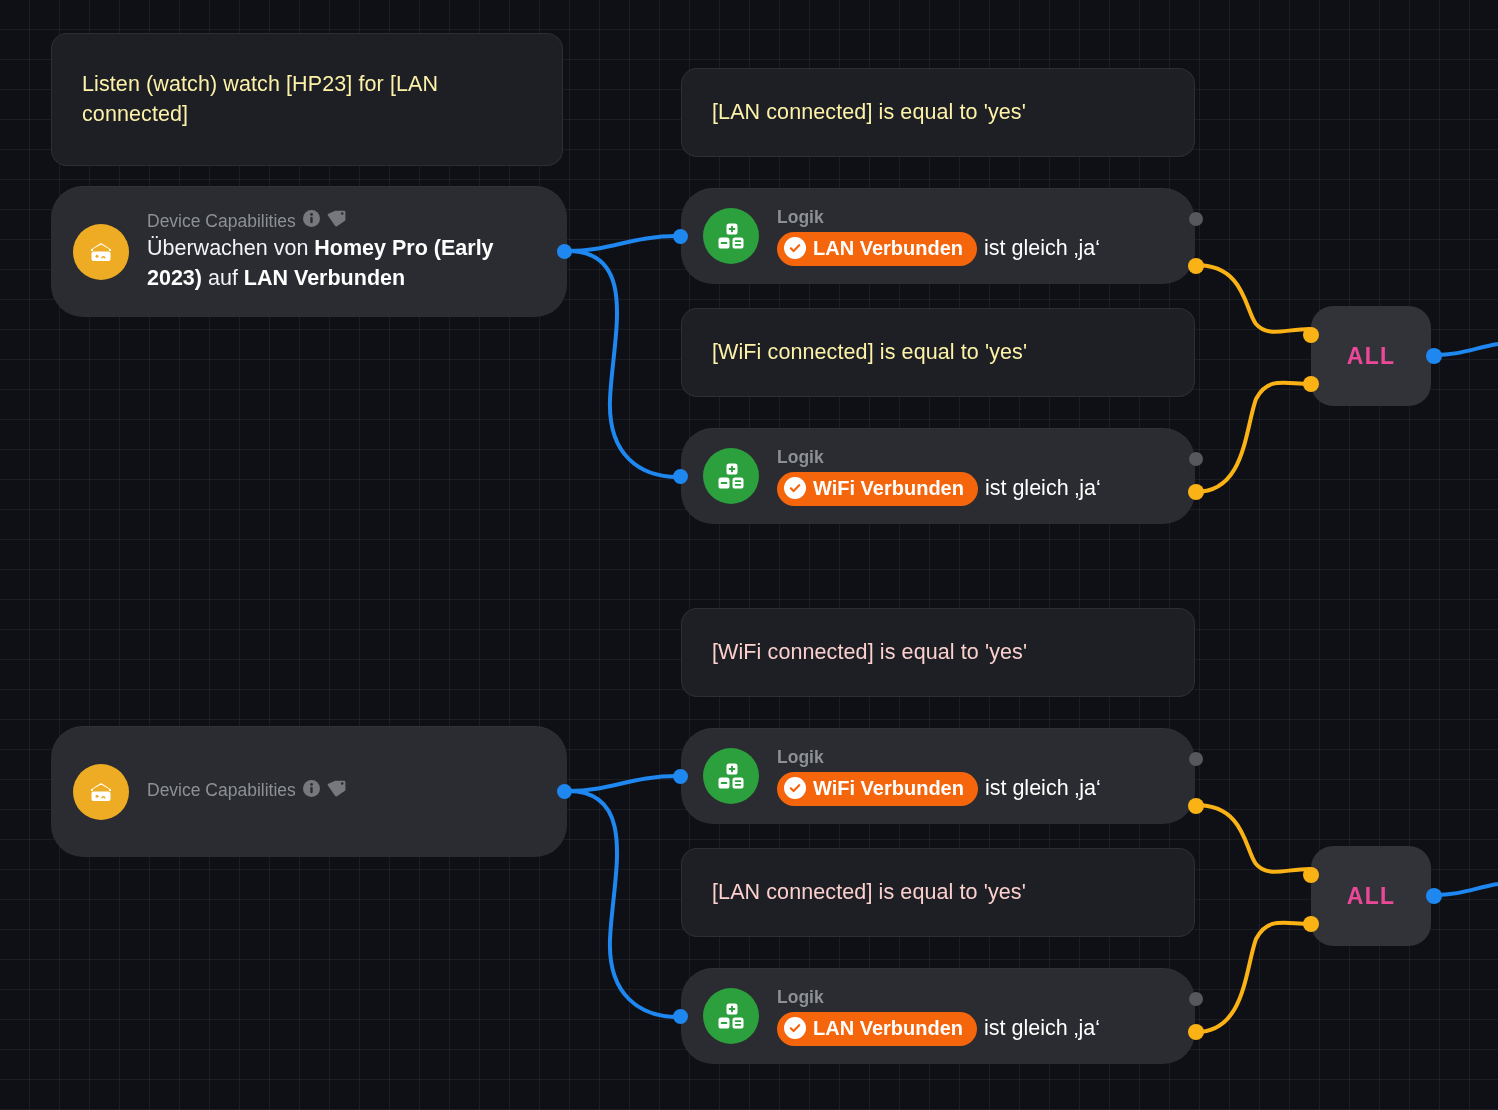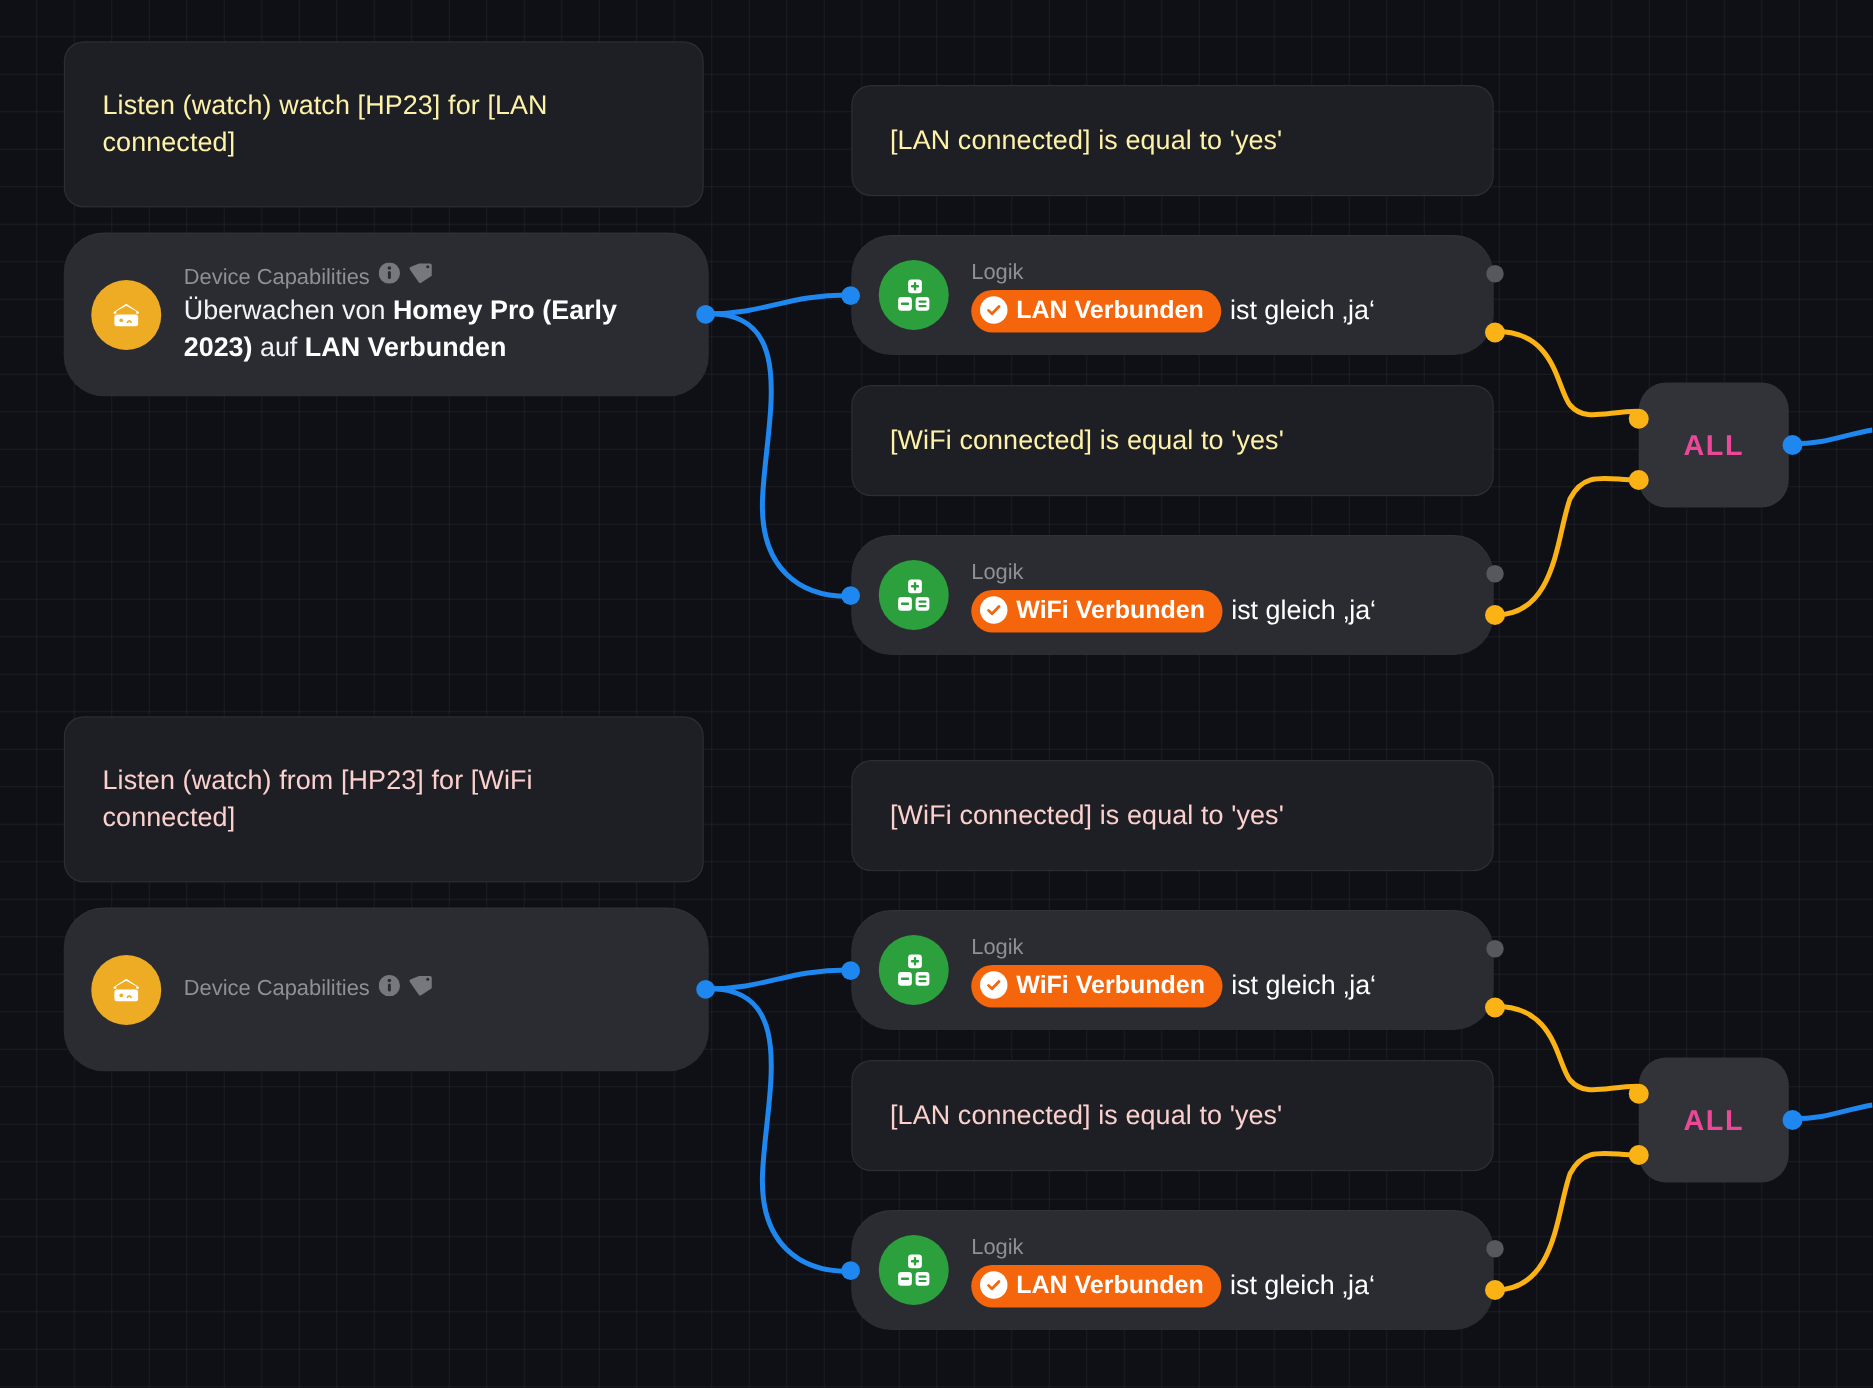--- a/index.html
+++ b/index.html
@@ -55,21 +55,21 @@
   .kicker{
     display:flex; align-items:center; gap:7px;
     font-size:17.5px; color:#8d9095; margin-bottom:2px;
   }
   .title{
     font-size:21.5px; color:#f2f3f5; line-height:1.35; font-weight:400;
   }
   .title b{ font-weight:700; color:#ffffff; }
 
   
-  .logic .kicker{ margin-bottom:4px; }
+  .logic .kicker{ margin-bottom:4px;font-weight:bold; }
   .logic .title{ display:flex; align-items:center; flex-wrap:wrap; gap:0; }
   .pill{
     display:inline-flex; align-items:center; gap:7px;
     background:#f4650c; color:#fff;
     font-size:20px; font-weight:700;
     border-radius:999px;
     padding:3px 14px 4px 7px;
     margin-right:7px;
     white-space:nowrap;
   }
@@ -229,23 +229,20 @@
     <div class="port blue" style="left:-8px; top:41px; width:15px; height:15px;"></div>
   </div>
 
   <div class="node gate" style="left:1311px; top:306px; width:120px; height:100px;">
     <span>ALL</span>
     <div class="port amber" style="left:-8px; top:21px; width:16px; height:16px;"></div>
     <div class="port amber" style="left:-8px; top:70px; width:16px; height:16px;"></div>
     <div class="port blue" style="left:115px; top:42px; width:16px; height:16px;"></div>
   </div>
 
-  <div class="node anno pink" style="left:51px; top:573px; width:512px; height:133px;">
-    <span>Listen (watch) from [HP23] for [WiFi connected]</span>
-  </div>
 
   <div class="node card" style="left:51px; top:726px; width:516px; height:131px;">
     <div class="avatar amber">
       <svg width="32" height="32" viewBox="0 0 32 32" aria-hidden="true">
         <path d="M6 13.5 L16 7 L26 13.5 L26 15 L24 15 L24 13 L16 8.6 L8 13 L8 15 L6 15 Z" fill="#ffffff"></path>
         <rect x="6.5" y="15.5" width="19" height="9.5" rx="2" fill="#ffffff"></rect>
         <circle cx="12" cy="20.2" r="1.5" fill="#eeac24"></circle>
         <path d="M17 21.8 q1.4-2.2 2.8 0" stroke="#eeac24" stroke-width="1.5" fill="none" stroke-linecap="round"></path>
       </svg>
     </div>

